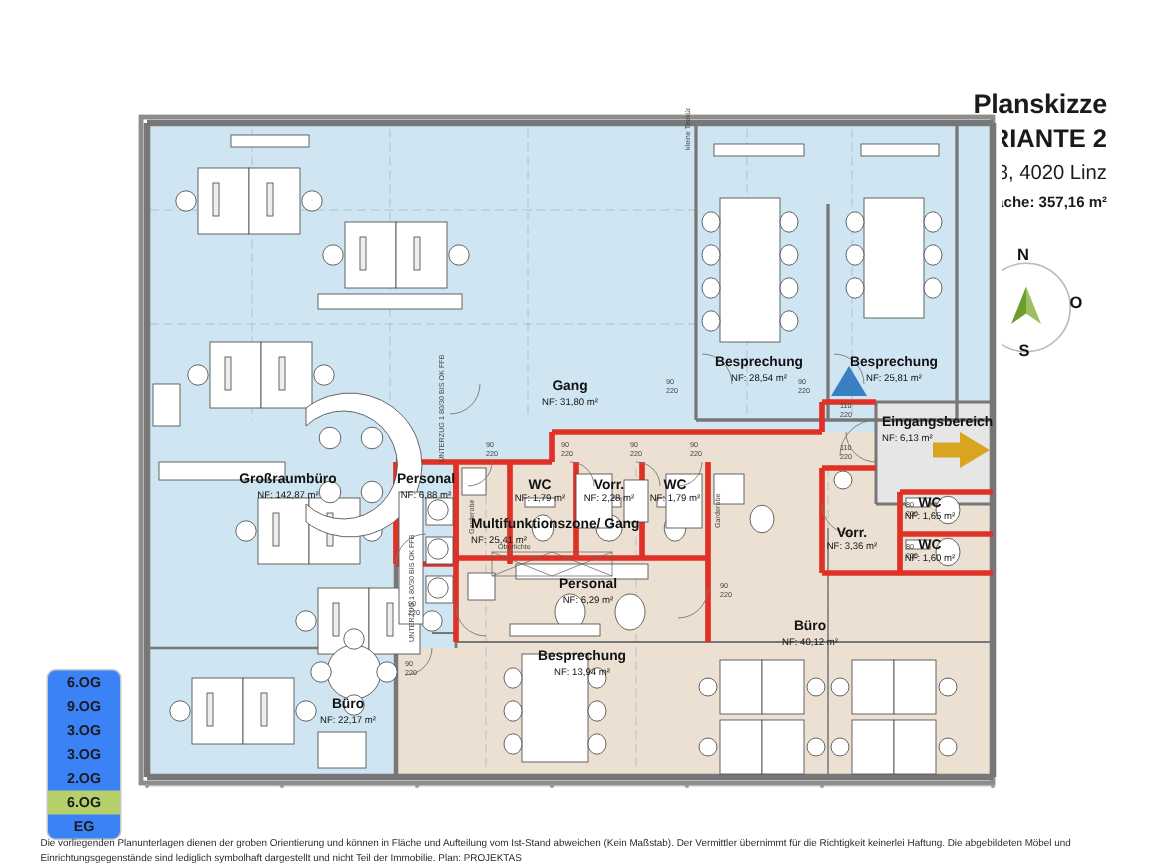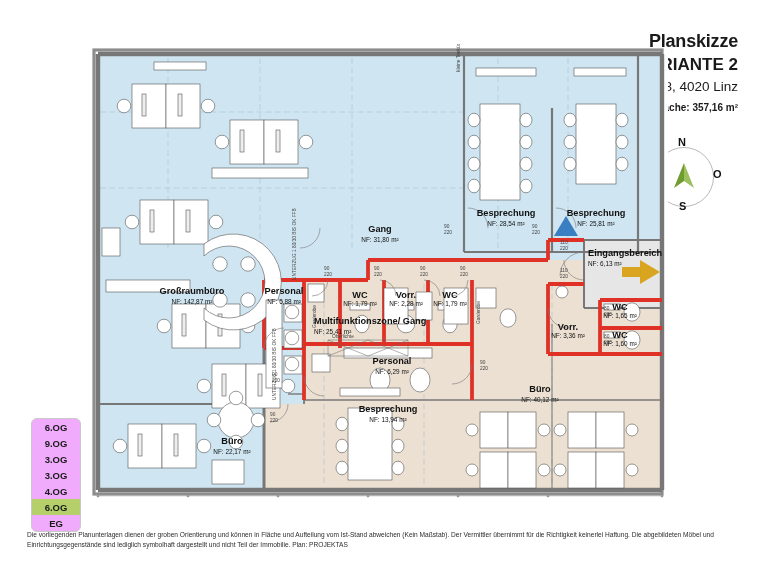--- a/index.html
+++ b/index.html
@@ -2,21 +2,21 @@
 <html><head>
 <meta charset="utf-8">
 <style>
   html,body{margin:0;padding:0;}
   body{
     width:768px;height:576px;overflow:hidden;
     background:#ffffff;
     font-family:"Liberation Sans", sans-serif;
     color:#1a1a1a;
   }
-  #page{position:relative;width:768px;height:504px;}
+  #page{position:relative;width:768px;height:504px;margin-top:28px;}
 
   
   .header{position:absolute;right:30px;top:30px;text-align:right;}
   .h-title{font-size:18px;font-weight:bold;letter-spacing:-.2px;line-height:1.25;}
   .h-sub{font-size:17px;font-weight:bold;line-height:1.3;margin-top:1px;white-space:nowrap;}
   .h-sub .bar{font-weight:bold;padding:0 4px;}
   .h-addr{font-size:13.5px;line-height:1.4;margin-top:2px;white-space:nowrap;}
   .h-area{font-size:10px;font-weight:bold;margin-top:6px;}
 
   
@@ -24,21 +24,21 @@
   .compass .ring{position:absolute;left:9px;top:9px;width:58px;height:58px;border:1px solid #b9b9b9;border-radius:50%;}
   .compass .lbl{position:absolute;font-size:11px;font-weight:bold;color:#111;}
   .compass .n{left:33px;top:-2px;}
   .compass .s{left:34px;top:62px;}
   .compass .w{left:-2px;top:30px;}
   .compass .o{left:68px;top:30px;}
   .compass .needle{position:absolute;left:28px;top:24px;}
 
   
   .floors{position:absolute;left:31px;top:418px;width:48px;
-     border:1px solid #c9c9c9;border-radius:6px;background:#f0abfc;overflow:hidden;}
+     border:1px solid #c9c9c9;border-radius:6px;background:#3b82f6;overflow:hidden;}
   .floor{font-size:9.5px;font-weight:bold;text-align:center;padding:3px 0 2px;color:#1a1a1a;}
   .floor.active{background:#b5cf6b;}
 
   
   .footer{position:absolute;left:27px;top:530px;width:714px;
      font-size:6.6px;line-height:1.55;color:#2b2b2b;text-align:left;}
 
   
   .plan{position:absolute;left:88px;top:44px;width:584px;height:460px;}
   .plan svg{display:block;}
@@ -69,21 +69,21 @@
       <path d="M11 1 L21 26 L11 19 Z" fill="#9dbf5e"></path>
       <path d="M11 1 L1 26 L11 19 Z" fill="#6f9c2e"></path>
     </svg>
   </div>
 
   <div class="floors">
     <div class="floor">6.OG</div>
     <div class="floor">9.OG</div>
     <div class="floor">3.OG</div>
     <div class="floor">3.OG</div>
-    <div class="floor">4.OG</div>
+    <div class="floor">2.OG</div>
     <div class="floor active">6.OG</div>
     <div class="floor">EG</div>
   </div>
 
   <div class="footer">Die vorliegenden Planunterlagen dienen der groben Orientierung und können in Fläche und Aufteilung vom Ist-Stand abweichen (Kein Maßstab). Der Vermittler übernimmt für die Richtigkeit keinerlei Haftung. Die abgebildeten Möbel und Einrichtungsgegenstände sind lediglich symbolhaft dargestellt und nicht Teil der Immobilie. Plan: PROJEKTAS</div>
 
   <div class="plan">
   <svg width="584" height="460" viewBox="0 0 292 230">
 
     <g>

